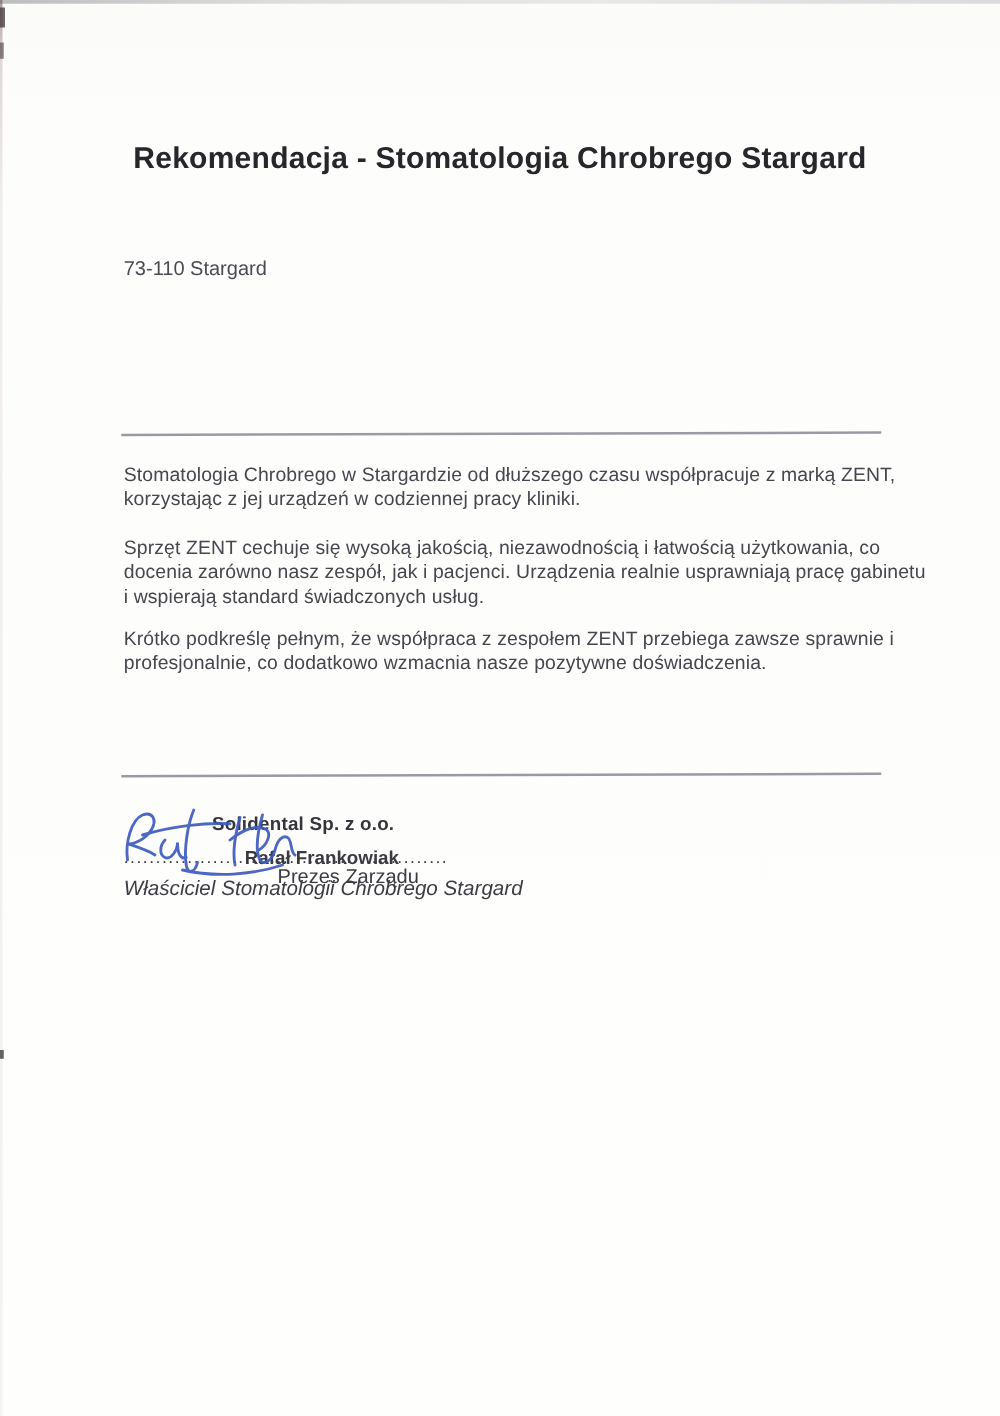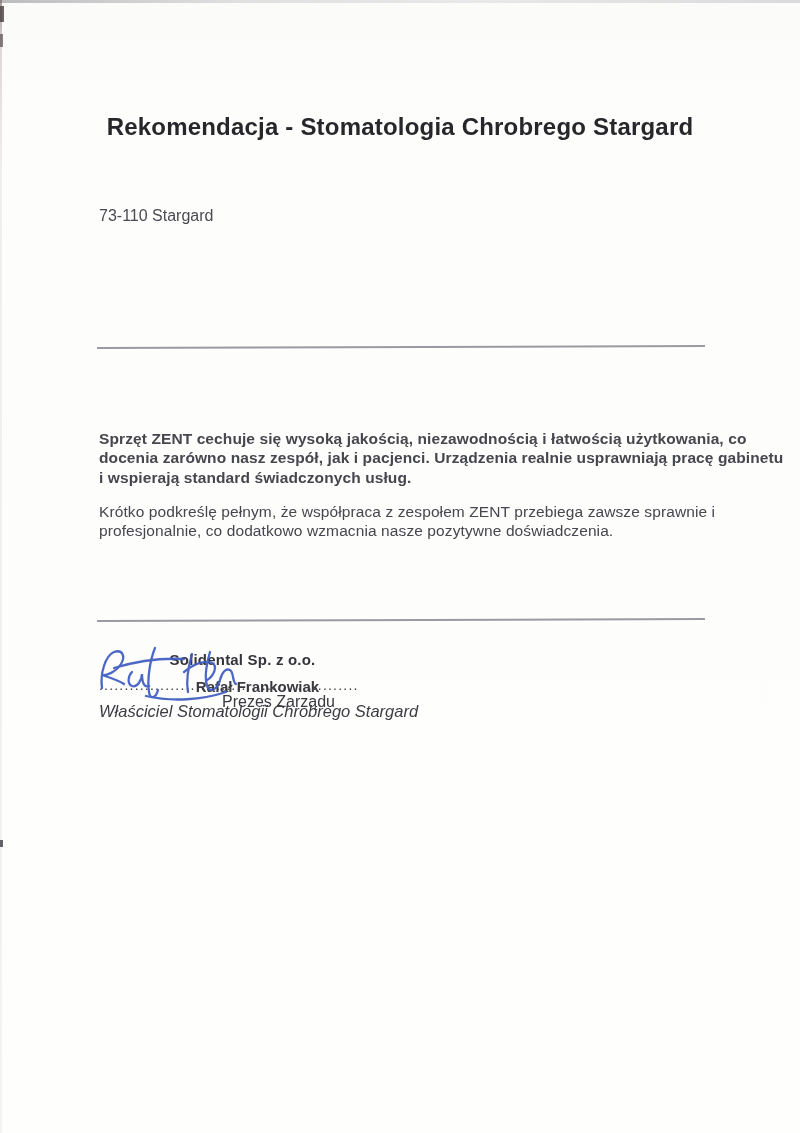--- a/index.html
+++ b/index.html
@@ -55,21 +55,21 @@
 
   .paragraph { position: absolute; left: 99px; width: 640px; }
   .paragraph .line {
     font-size: 15.5px;
     line-height: 19.3px;
     letter-spacing: .1px;
     color: #46464e;
     white-space: nowrap;
   }
   .para-1 { top: 371px; }
-  .para-2 { top: 429px; font-weight: bold; }
+  .para-2 { top: 429px; }
   .para-3 { top: 502px; }
   .para-4 { top: 557px; }
 
   
   .sig-area { position: absolute; left: 0; top: 640px; width: 800px; height: 110px; }
   .stamp-company {
     position: absolute; left: 135px; top: 11px; width: 215px;
     text-align: center; font-size: 15px; font-weight: bold;
     color: #35353b; letter-spacing: .2px; white-space: nowrap;
   }
@@ -107,20 +107,24 @@
   <div class="scan-mark-c"></div>
 
   <div class="doc-title">Rekomendacja - Stomatologia Chrobrego Stargard</div>
 
   <div class="address-block">
     <div class="address-line">73-110 Stargard</div>
   </div>
 
   <div class="rule rule-1"></div>
 
+  <div class="paragraph para-1">
+    <div class="line">Stomatologia Chrobrego w Stargardzie od dłuższego czasu współpracuje z marką ZENT,</div>
+    <div class="line">korzystając z jej urządzeń w codziennej pracy kliniki.</div>
+  </div>
 
   <div class="paragraph para-2">
     <div class="line">Sprzęt ZENT cechuje się wysoką jakością, niezawodnością i łatwością użytkowania, co</div>
     <div class="line">docenia zarówno nasz zespół, jak i pacjenci. Urządzenia realnie usprawniają pracę gabinetu</div>
     <div class="line">i wspierają standard świadczonych usług.</div>
   </div>
 
   <div class="paragraph para-3">
     <div class="line">Krótko podkreślę pełnym, że współpraca z zespołem ZENT przebiega zawsze sprawnie i</div>
     <div class="line">profesjonalnie, co dodatkowo wzmacnia nasze pozytywne doświadczenia.</div>

